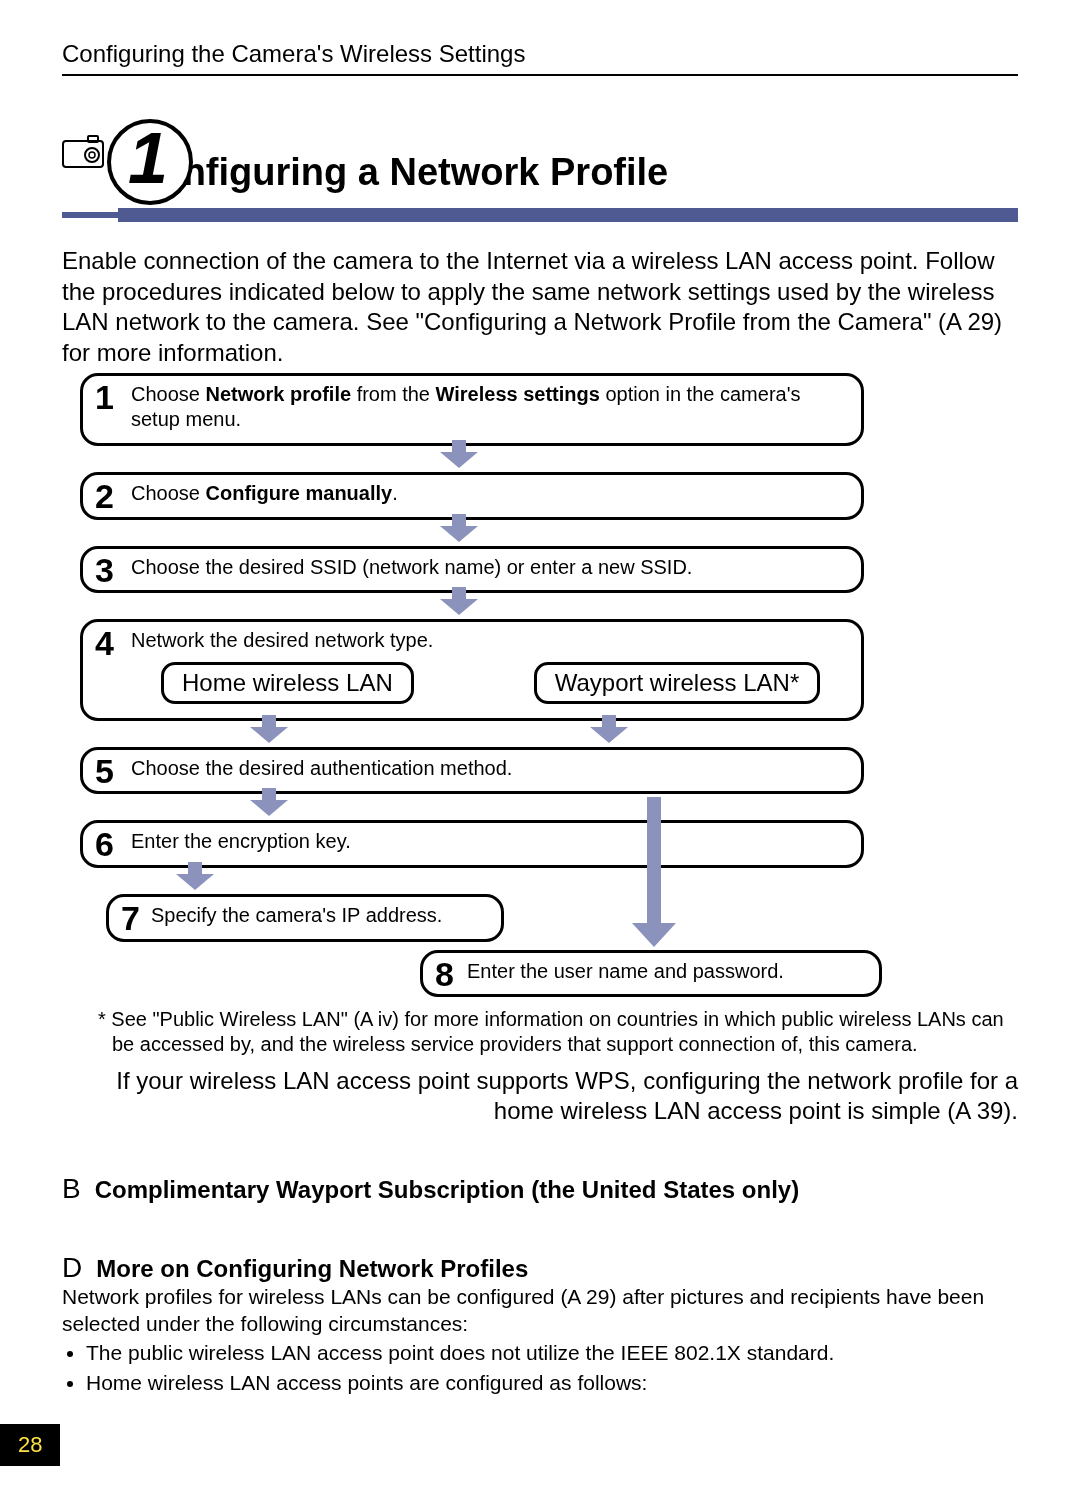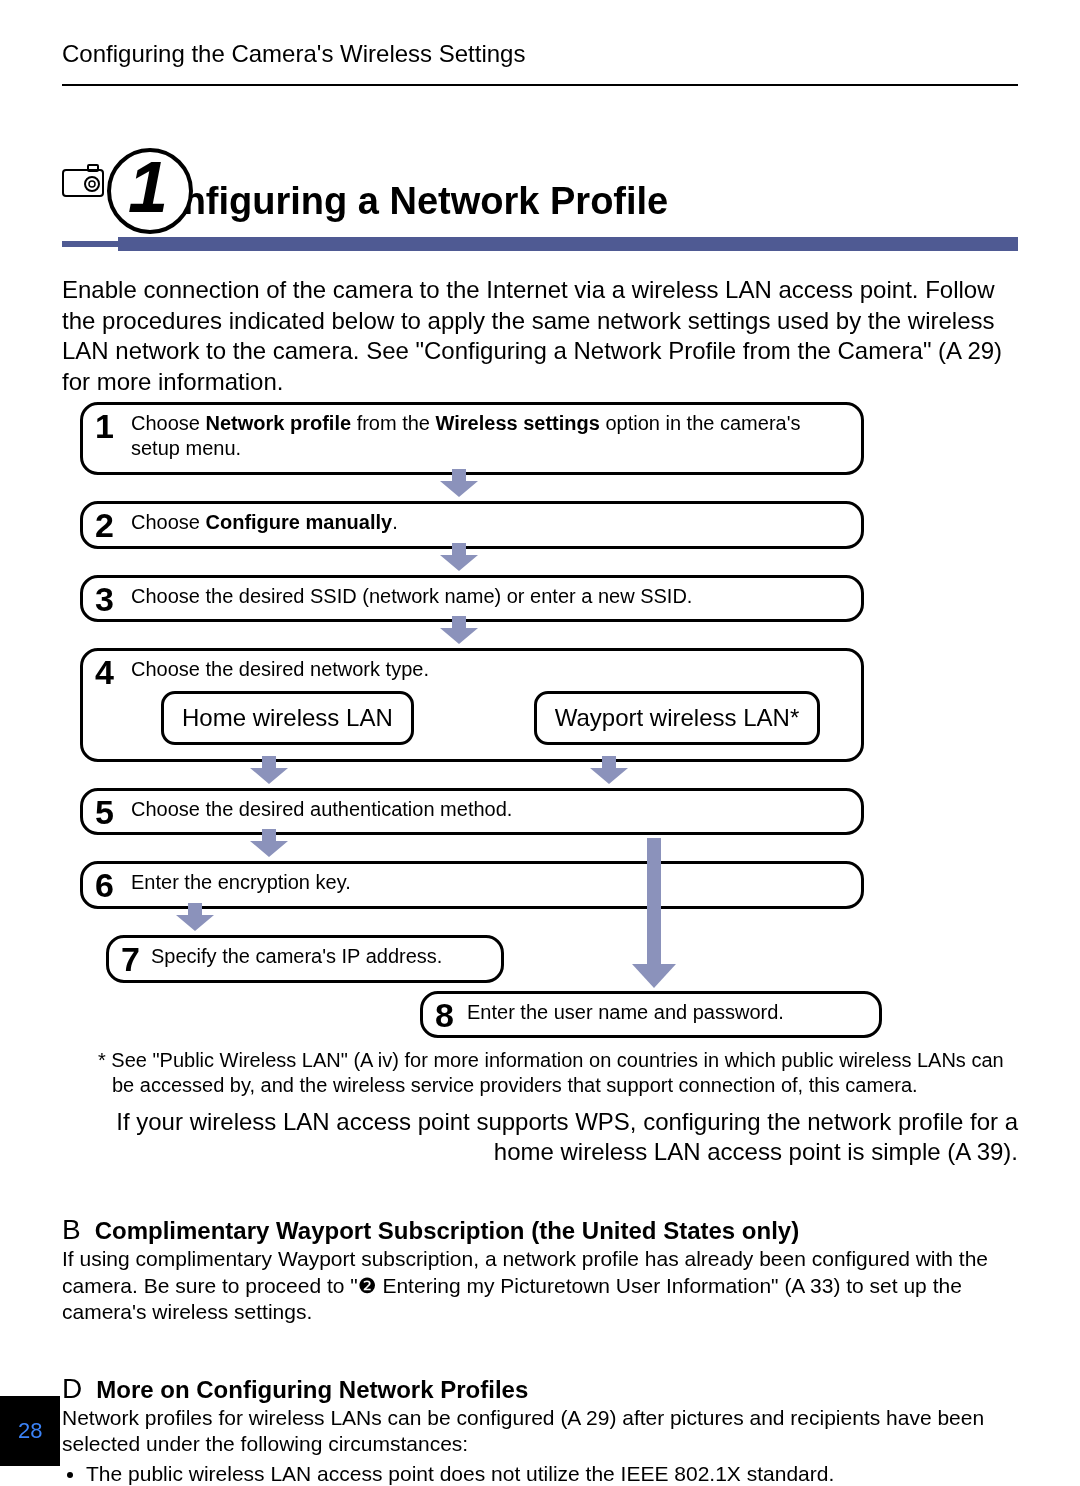--- a/index.html
+++ b/index.html
@@ -1,18 +1,18 @@
 <!DOCTYPE html>
 <html><head>
 <meta charset="utf-8">
 <style>
   * { box-sizing: border-box; margin: 0; padding: 0; }
   html, body { width: 1080px; height: 1486px; background: #fff; font-family: "Helvetica Neue", Arial, sans-serif; color: #000; }
   .page { padding: 40px 62px 40px 62px; position: relative; height: 100%; }
-  .header-row { border-bottom: 2px solid #000; padding-bottom: 16px; margin-bottom: 48px; }
+  .header-row { border-bottom: 2px solid #000; padding-bottom: 6px; margin-bottom: 29px; }
   .header-text { font-size: 24px; font-weight: 400; }
   .title-block { position: relative; margin-bottom: 18px; }
   .cam-icon { position: absolute; left: 0; top: 30px; }
   .cam-icon svg { display:block; }
   .circ-num { position: absolute; left: 45px; top: 14px; width: 86px; height: 86px; border: 4px solid #000; border-radius: 50%; background: #fff; display:flex; align-items:center; justify-content:center; font-family: "Arial Black", sans-serif; font-style: italic; }
   .circ-num span { font-size: 72px; font-weight: 900; line-height:1; transform: translate(-2px,-4px); }
   .title-h { font-size: 38px; font-weight: 700; padding-left: 70px; padding-top: 46px; }
   .title-underline { margin-top: 14px; height: 14px; display:flex; }
   .title-underline .thin { flex: 0 0 56px; height: 6px; background:#4f5a93; margin-top:4px; }
   .title-underline .thick { flex: 1; height: 14px; background:#4f5a93; }
@@ -20,30 +20,30 @@
   .steps { margin-left: 18px; }
   .step-box { border: 3px solid #000; border-radius: 18px; padding: 6px 16px 10px 48px; position: relative; margin-bottom: 2px; width: 784px; }
   .step-box.w100 { width: 784px; }
   .step-num { position: absolute; left: 12px; top: 2px; font-size: 34px; font-weight: 900; }
   .step-text { font-size: 20px; line-height: 1.28; }
   .step-text b, .step-text strong { font-weight: 700; }
   .arrow-spacer { height: 24px; position: relative; }
   .arrow { position:absolute; width:36px; }
   .arrow svg { display:block; }
   .sub-opts { display:flex; gap: 120px; margin-top: 8px; margin-left: 30px; }
-  .opt-box { border: 3px solid #000; border-radius: 14px; padding: 10px 18px; font-size: 24px; position: relative; }
+  .opt-box { border: 3px solid #000; border-radius: 14px; padding: 4px 18px; font-size: 24px; position: relative; }
   .footnote { font-size: 20px; line-height: 1.22; margin-left: 20px; margin-top: 8px; text-indent: -14px; padding-left: 30px; }
   .body-p { font-size: 24px; line-height: 1.26; margin-top: 10px; text-align: right; }
   .note-h { display:flex; align-items:baseline; gap: 14px; margin-top: 10px; }
   .note-h .sym { font-size: 28px; font-weight: 400; }
   .note-h .ttl { font-size: 24px; font-weight: 700; margin-top: 40px; }
   .note-body { font-size: 21px; line-height: 1.26; }
   ul.bul { list-style: disc; padding-left: 24px; font-size: 21px; line-height: 1.3; }
   ul.bul li { margin-top: 2px; }
-  .pgnum { position: absolute; left: 0; bottom: 20px; background: #000; color: #3b82f6; font-size: 22px; padding: 22px 18px; }
+  .pgnum { position: absolute; left: 0; bottom: 20px; background: #000; color: #fde047; font-size: 22px; padding: 8px 18px; }
   .long-arrow { position:absolute; }
 </style>
 </head>
 <body>
 
 <div class="page">
 
   <div class="header-row">
     <span class="header-text">Configuring the Camera's Wireless Settings</span>
   </div>
@@ -106,21 +106,21 @@
     <div class="arrow-spacer">
       <div class="arrow" style="left:360px;top:-8px">
         <svg width="38" height="28" viewBox="0 0 38 28">
             <polygon points="12,0 26,0 26,12 38,12 19,28 0,12 12,12" fill="#8b92bb"></polygon>
           </svg>
       </div>
     </div>
 
     <div class="step-box w100" style="padding-bottom:14px;">
       <div class="step-num">4</div>
-      <div class="step-text">Choose the desired network type.</div>
+      <div class="step-text">Network the desired network type.</div>
       <div class="sub-opts">
         <div class="opt-box">Home wireless LAN</div>
         <div class="opt-box">Wayport wireless LAN*</div>
       </div>
     </div>
     <div class="arrow-spacer">
       <div class="arrow" style="left:170px;top:-8px">
         <svg width="38" height="28" viewBox="0 0 38 28">
             <polygon points="12,0 26,0 26,12 38,12 19,28 0,12 12,12" fill="#8b92bb"></polygon>
           </svg>
@@ -182,21 +182,20 @@
   </div>
 
   <p class="footnote">*  See "Public Wireless LAN" (A  iv) for more information on countries in which public wireless LANs can be accessed by, and the wireless service providers that support connection of, this camera.</p>
 
   <p class="body-p">If your wireless LAN access point supports WPS, configuring the network profile for a home wireless LAN access point is simple (A  39).</p>
 
   <div class="note-h">
     <span class="sym">B</span>
     <span class="ttl">Complimentary Wayport Subscription (the United States only)</span>
   </div>
-  <p class="note-body">If using complimentary Wayport subscription, a network profile has already been configured with the camera. Be sure to proceed to "❷ Entering my Picturetown User Information" (A  33) to set up the camera's wireless settings.</p>
 
   <div class="note-h">
     <span class="sym">D</span>
     <span class="ttl">More on Configuring Network Profiles</span>
   </div>
   <p class="note-body">Network profiles for wireless LANs can be configured (A  29) after pictures and recipients have been selected under the following circumstances:</p>
   <ul class="bul">
     <li>The public wireless LAN access point does not utilize the IEEE 802.1X standard.</li>
     <li>Home wireless LAN access points are configured as follows:</li>
   </ul>

